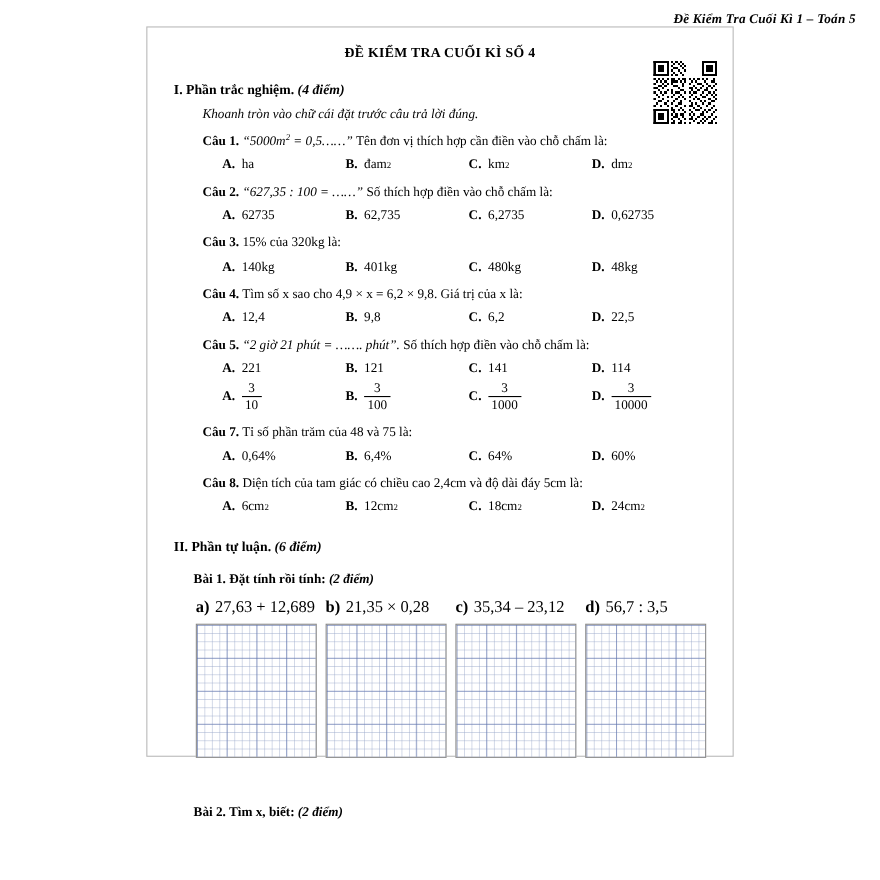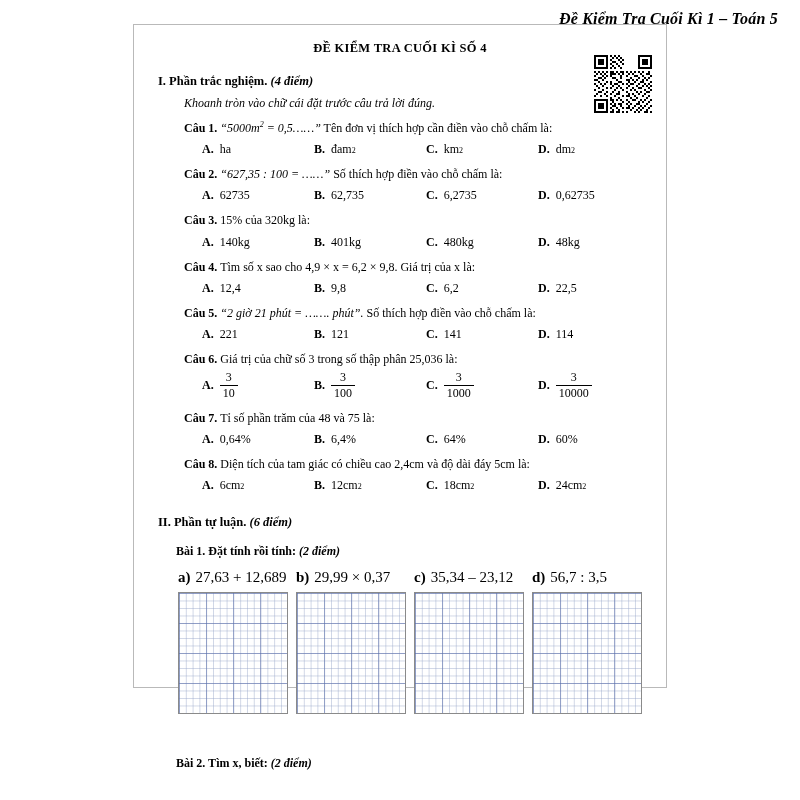--- a/index.html
+++ b/index.html
@@ -17,21 +17,21 @@
   .page {
     position: relative;
     width: 800px;
     height: 800px;
     box-sizing: border-box;
   }
   .running-head {
     position: absolute;
     top: 10px;
     right: 22px;
-    font-size: 16px;
+    font-size: 12px;
     font-style: italic;
     font-weight: bold;
     letter-spacing: .2px;
   }
   .sheet {
     position: absolute;
     left: 133px;
     top: 24px;
     width: 534px;
     height: 664px;
@@ -498,24 +498,20 @@
       <div class="opt">
           <span class="let">C.</span>
           <span>141</span>
         </div>
       <div class="opt">
           <span class="let">D.</span>
           <span>114</span>
         </div>
     </div>
 
-    <div class="q">
-      <b class="lbl">Câu 6.</b>
-      <span>Giá trị của chữ số 3 trong số thập phân 25,036 là:</span>
-    </div>
     <div class="opts frac">
       <div class="opt">
         <span class="let">A.</span>
         <span class="frac-box">
           <span class="num">3</span>
           <span class="den">10</span>
         </span>
       </div>
       <div class="opt">
         <span class="let">B.</span>
@@ -595,21 +591,21 @@
       <span class="pts">(6 điểm)</span>
     </div>
 
     <div class="bai">
       <span>Bài 1. Đặt tính rồi tính:</span>
       <span class="pts">(2 điểm)</span>
     </div>
 
     <div class="exprs">
       <div class="expr"><b>a)</b><span>27,63 + 12,689</span></div>
-      <div class="expr"><b>b)</b><span>29,99 × 0,37</span></div>
+      <div class="expr"><b>b)</b><span>21,35 × 0,28</span></div>
       <div class="expr"><b>c)</b><span>35,34 – 23,12</span></div>
       <div class="expr"><b>d)</b><span>56,7 : 3,5</span></div>
     </div>
 
     <div class="grids">
       <div class="gridwrap">
           <div class="grid"></div>
         </div>
       <div class="gridwrap">
           <div class="grid"></div>

